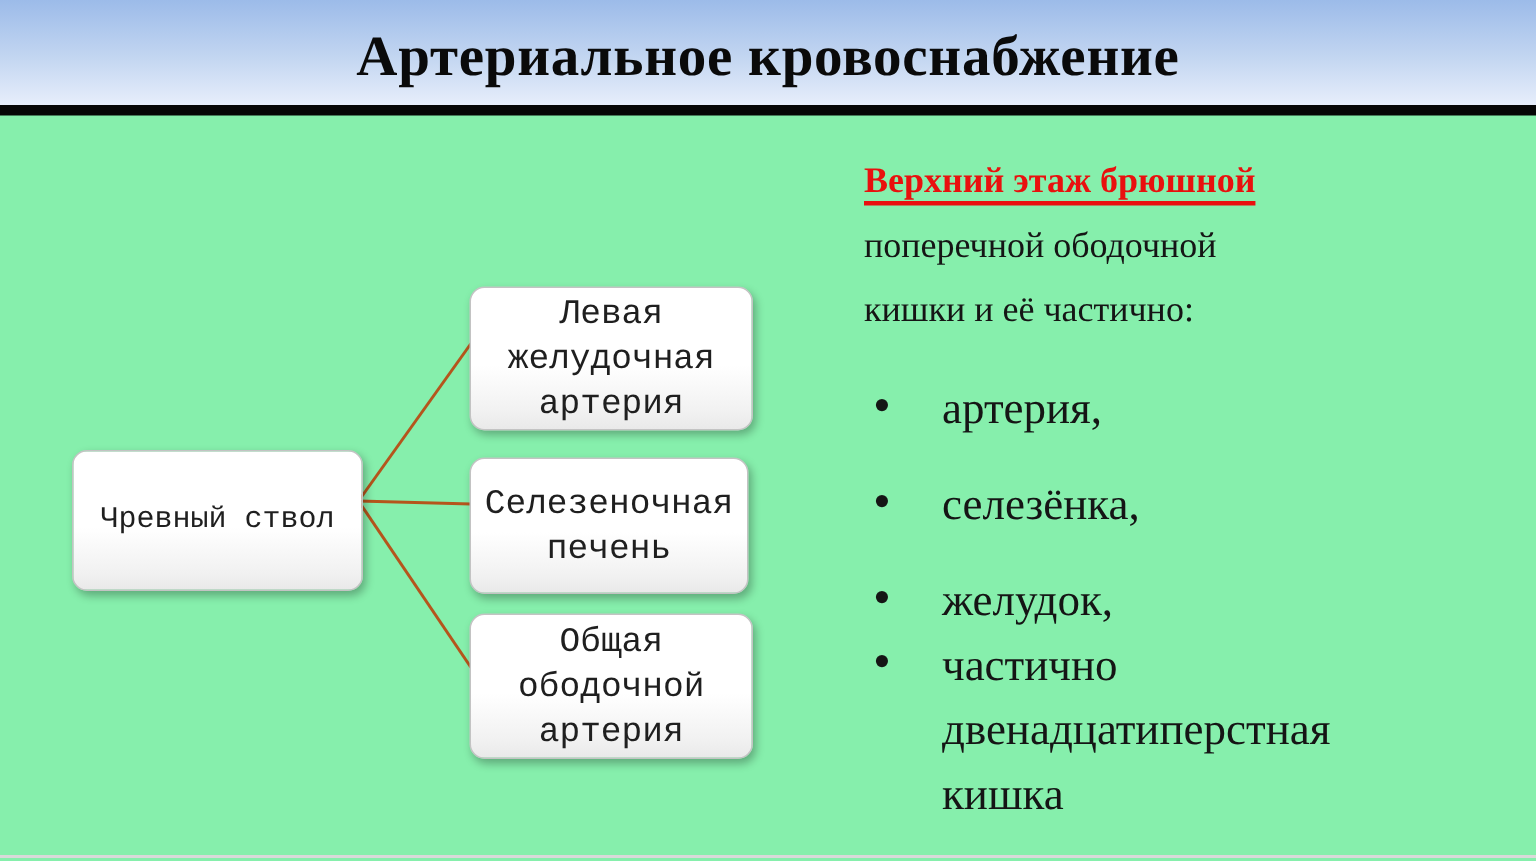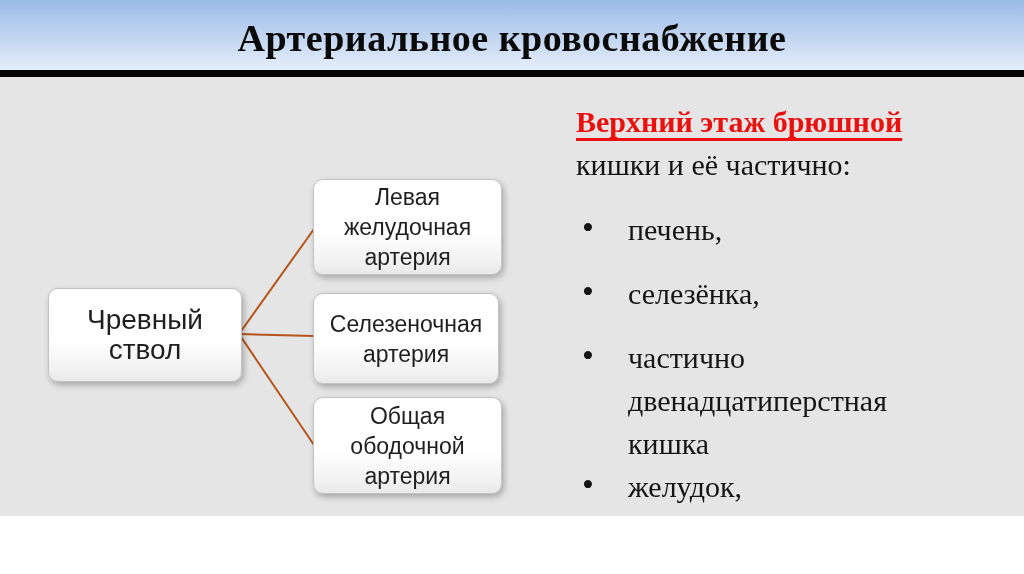--- a/index.html
+++ b/index.html
@@ -1,17 +1,17 @@
 <!DOCTYPE html>
 <html style="--accent_red: #e9100e; --connector: #b5551c; --header_top: #9cbbe9; --header_bottom: #e7eefb;"><head>
 <meta charset="utf-8">
 <style>
   html,body{margin:0;padding:0;background:#ffffff;}
   .slide{
-    position:relative;width:1024px;height:516px;background:#e5e5e5;
+    position:relative;width:1024px;height:574px;background:#86efac;
     overflow:hidden;font-family:"Liberation Serif",serif;
   }
   
   .header{
     position:absolute;left:0;top:0;width:1024px;height:70px;
     background:linear-gradient(180deg,var(--header_top,#9cbbe9) 0%,#c3d6f1 55%,var(--header_bottom,#e7eefb) 100%);
     display:flex;align-items:center;justify-content:center;
   }
   .header h1{
     margin:0;font-family:"Liberation Serif",serif;font-weight:bold;
@@ -24,31 +24,31 @@
   
   .connectors{position:absolute;left:0;top:0;width:1024px;height:574px;pointer-events:none;}
   .connectors line{stroke:var(--connector,#b5551c);stroke-width:2;}
   .node{
     position:absolute;
     background:linear-gradient(180deg,#ffffff 55%,#f1f1f1 88%,#e9e9e9 100%);
     border:1px solid #c3c3c3;border-radius:10px;
     box-shadow:2px 3px 6px rgba(0,0,0,.28);
     display:flex;align-items:center;justify-content:center;
     text-align:center;white-space:pre-line;
-    font-family:Liberation Sans, sans-serif;
-    font-size:23px;line-height:30px;color:#1f1f1f;
+    font-family:Liberation Mono, monospace;
+    font-size:23px;line-height:30px;color:#1f1f1f;margin-top:12px;
   }
-  .node-root{left:48px;top:288px;width:192px;height:92px;font-size:28px;}
+  .node-root{left:48px;top:288px;width:192px;height:92px;font-size:20px;}
   .node-b1{left:313px;top:179px;width:187px;height:94px;}
   .node-b2{left:313px;top:293px;width:184px;height:89px;}
   .node-b3{left:313px;top:397px;width:187px;height:95px;}
 
   
   .content{position:absolute;left:576px;top:100px;width:446px;}
-  .intro{margin:0;font-size:30px;line-height:43px;color:#151515;}
+  .intro{margin:0;font-size:24px;line-height:43px;color:#151515;}
   .intro .red{
     color:var(--accent_red,#e9100e);font-weight:bold;
     text-decoration:underline;text-decoration-thickness:3px;
     text-decoration-color:var(--accent_red,#e9100e);text-underline-offset:6px;
   }
   .organs{list-style:none;margin:22px 0 0 0;padding:0;}
   .organs li{
     position:relative;padding-left:52px;
     font-size:30px;line-height:43px;color:#151515;
   }
@@ -73,43 +73,44 @@
     <line x1="239" y1="334" x2="314" y2="229"></line>
     <line x1="239" y1="334" x2="314" y2="336"></line>
     <line x1="239" y1="334" x2="314" y2="445"></line>
   </svg>
 
   <div class="node node-root">Чревный ствол</div>
   <div class="node node-b1">Левая
 желудочная
 артерия</div>
   <div class="node node-b2">Селезеночная
-артерия</div>
+печень</div>
   <div class="node node-b3">Общая
 ободочной
 артерия</div>
 
   <div class="content">
     <div class="intro">
       <div><span class="red">Верхний этаж брюшной</span></div>
+      <div>поперечной ободочной</div>
       <div>кишки и её частично:</div>
     </div>
 
     <ul class="organs">
       <li>
-        <div>печень,</div>
+        <div>артерия,</div>
       </li>
       <li>
         <div>селезёнка,</div>
       </li>
       <li>
+        <div>желудок,</div>
+      </li>
+      <li>
         <div>частично</div>
         <div>двенадцатиперстная</div>
         <div>кишка</div>
-      </li>
-      <li>
-        <div>желудок,</div>
       </li>
     </ul>
   </div>
 
   <div class="bottom-line"></div>
 </div>
 
 </body></html>

